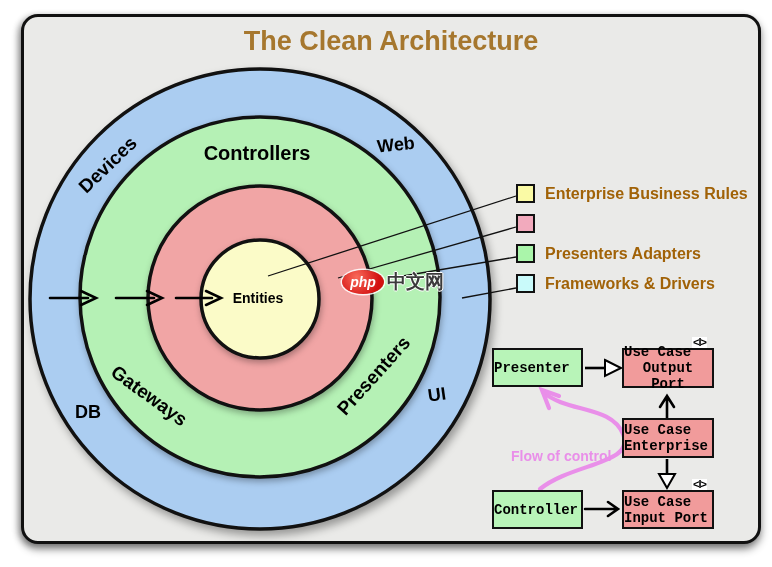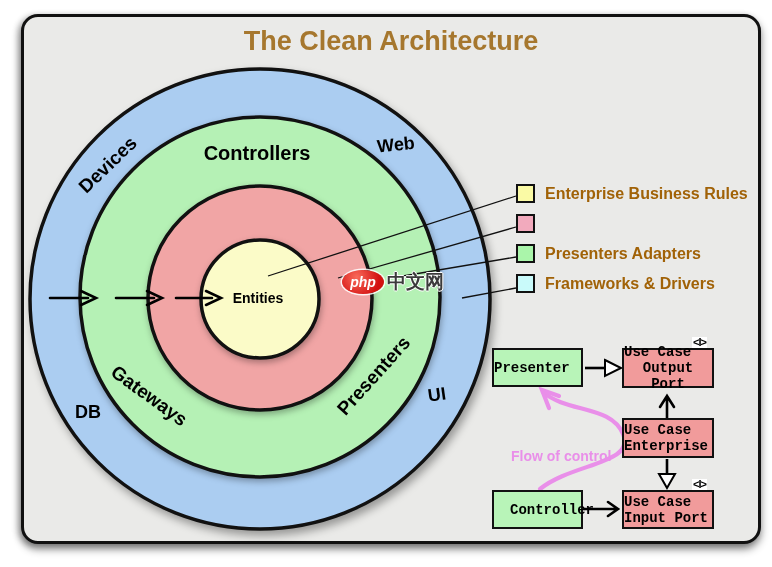--- a/index.html
+++ b/index.html
@@ -136,21 +136,21 @@
     <span>Presenter</span>
   </div>
   <div class="fbox fb-output" style="background: rgb(241, 155, 155);">
     <span>Use Case</span>
     <span>Output Port</span>
   </div>
   <div class="fbox fb-interactor" style="background: rgb(241, 155, 155);">
     <span>Use Case</span>
     <span>Enterprise</span>
   </div>
-  <div class="fbox fb-controller" style="background: rgb(184, 244, 184); padding-left: 16px;">
+  <div class="fbox fb-controller" style="background: rgb(184, 244, 184);">
     <span>Controller</span>
   </div>
   <div class="fbox fb-input" style="background: rgb(241, 155, 155);">
     <span>Use Case</span>
     <span>Input Port</span>
   </div>
 
   <div class="imarker im-output">&lt;I&gt;</div>
   <div class="imarker im-input">&lt;I&gt;</div>
 

